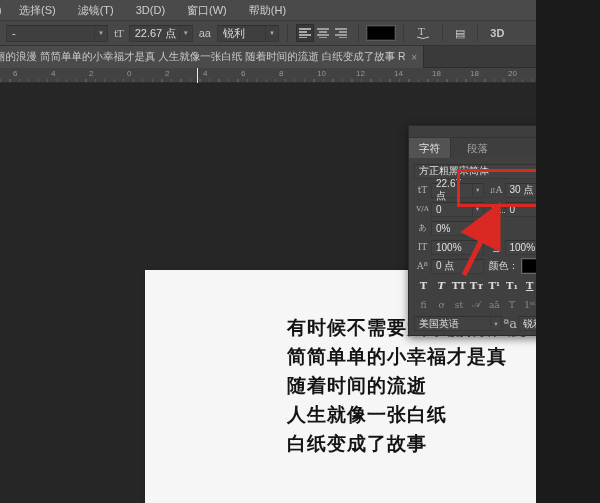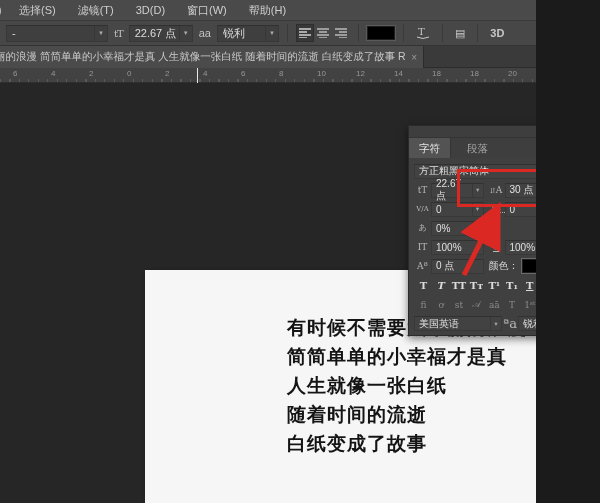--- a/index.html
+++ b/index.html
@@ -231,22 +231,22 @@
     <span class="num" style="left:470px">18</span>
     <span class="num" style="left:508px">20</span>
     <span class="cursor-tick"></span>
   </div>
 
   <div class="workarea"></div>
   <div class="canvas">
     <div class="canvas-text">
       <div>有时候不需要太华丽的浪漫</div>
       <div>简简单单的小幸福才是真</div>
+      <div>随着时间的流逝</div>
       <div>人生就像一张白纸</div>
-      <div>随着时间的流逝</div>
       <div>白纸变成了故事</div>
     </div>
   </div>
 
   <div class="charpanel">
     <div class="cp-minibar">
       <span>◄◄</span>
       <span>✕</span>
     </div>
     <div class="cp-tabs">

